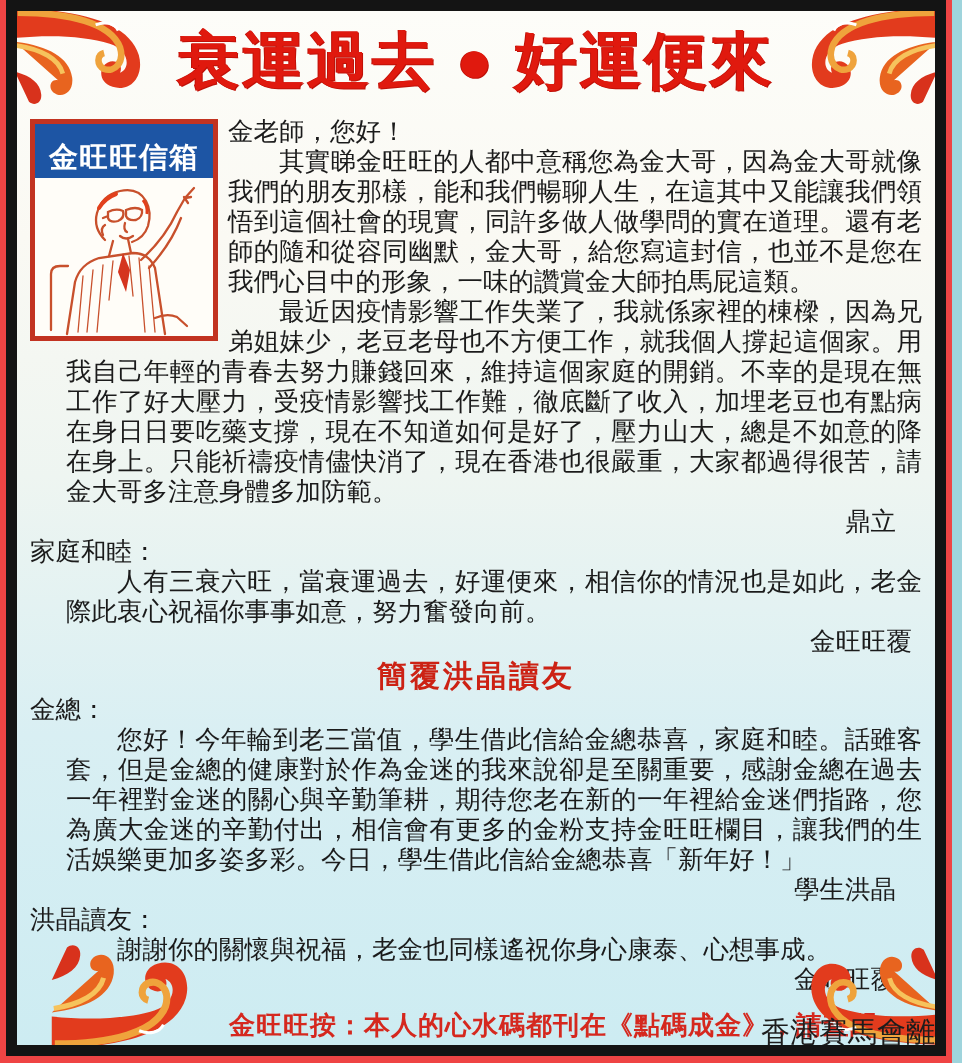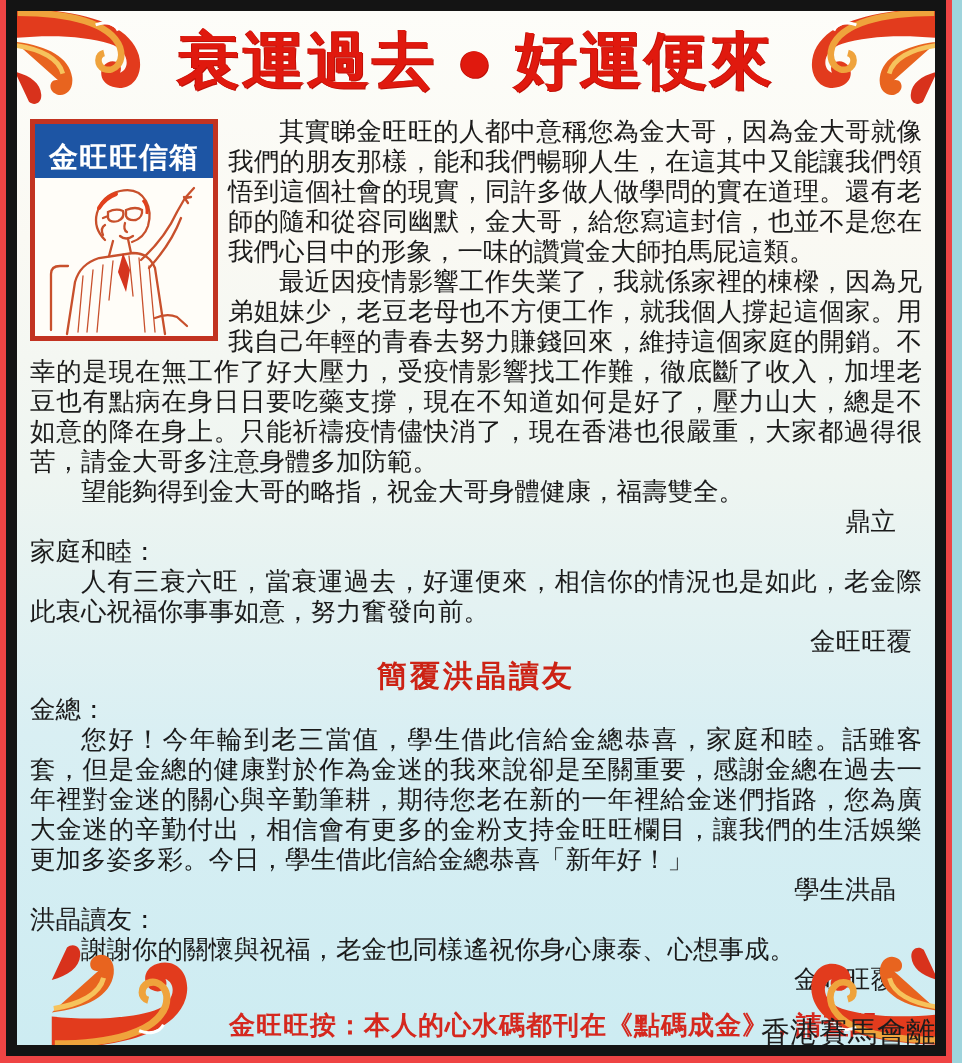--- a/index.html
+++ b/index.html
@@ -35,21 +35,21 @@
   }
 
   
   .content {
     position:relative; z-index:2;
     padding:2px 13px 0;
     font-size:25.5px; line-height:30px;
     color:#1b1b1b; text-align:justify;
   }
   .content p { margin:0; }
-  .para  { text-indent:2em; }
+  .para  { text-indent:2em;padding-left:36px; }
   .salut { margin-top:8px; }
   .sig   { text-align:right; padding-right:26px; text-indent:0; }
   .sig-tight { text-align:right; padding-right:10px; text-indent:0; }
   .heading {
     text-align:center; color:#cc2214; font-weight:bold;
     font-size:30px; letter-spacing:3px; margin:4px 0 4px;
   }
 
   
   .mailbox {
@@ -163,23 +163,23 @@
                 <path d="M68,40 L73,38 M73,34 Q81,30 88,33 Q90,40 83,43 Q75,45 73,40 Z M91,32 Q101,28 107,32 Q108,39 101,42 Q93,43 91,38 Z"></path>
               </g>
 
               <path d="M64,30 Q70,20 81,16" fill="none" stroke="#e2401c" stroke-width="4" stroke-linecap="round"></path>
               <path d="M108,22 Q113,28 112,36" fill="none" stroke="#e2401c" stroke-width="3"></path>
               <path d="M88,75 L95,92 L91,114 L83,94 Z" fill="#d5351f"></path>
             </svg>
           </div>
         </div>
 
+        <p class="greet">金老師，您好！</p>
         <p class="para">其實睇金旺旺的人都中意稱您為金大哥，因為金大哥就像我們的朋友那樣，能和我們暢聊人生，在這其中又能讓我們領悟到這個社會的現實，同許多做人做學問的實在道理。還有老師的隨和從容同幽默，金大哥，給您寫這封信，也並不是您在我們心目中的形象，一味的讚賞金大師拍馬屁這類。</p>
         <p class="para">最近因疫情影響工作失業了，我就係家裡的棟樑，因為兄弟姐妹少，老豆老母也不方便工作，就我個人撐起這個家。用我自己年輕的青春去努力賺錢回來，維持這個家庭的開銷。不幸的是現在無工作了好大壓力，受疫情影響找工作難，徹底斷了收入，加埋老豆也有點病在身日日要吃藥支撐，現在不知道如何是好了，壓力山大，總是不如意的降在身上。只能祈禱疫情儘快消了，現在香港也很嚴重，大家都過得很苦，請金大哥多注意身體多加防範。</p>
-        <p class="para">望能夠得到金大哥的略指，祝金大哥身體健康，福壽雙全。</p>
         <p class="sig">鼎立</p>
 
         <p class="salut">家庭和睦：</p>
         <p class="para">人有三衰六旺，當衰運過去，好運便來，相信你的情況也是如此，老金際此衷心祝福你事事如意，努力奮發向前。</p>
         <p class="sig-tight">金旺旺覆</p>
 
         <h2 class="heading">簡覆洪晶讀友</h2>
 
         <p class="salut" style="margin-top:0">金總：</p>
         <p class="para">您好！今年輪到老三當值，學生借此信給金總恭喜，家庭和睦。話雖客套，但是金總的健康對於作為金迷的我來說卻是至關重要，感謝金總在過去一年裡對金迷的關心與辛勤筆耕，期待您老在新的一年裡給金迷們指路，您為廣大金迷的辛勤付出，相信會有更多的金粉支持金旺旺欄目，讓我們的生活娛樂更加多姿多彩。今日，學生借此信給金總恭喜「新年好！」</p>

